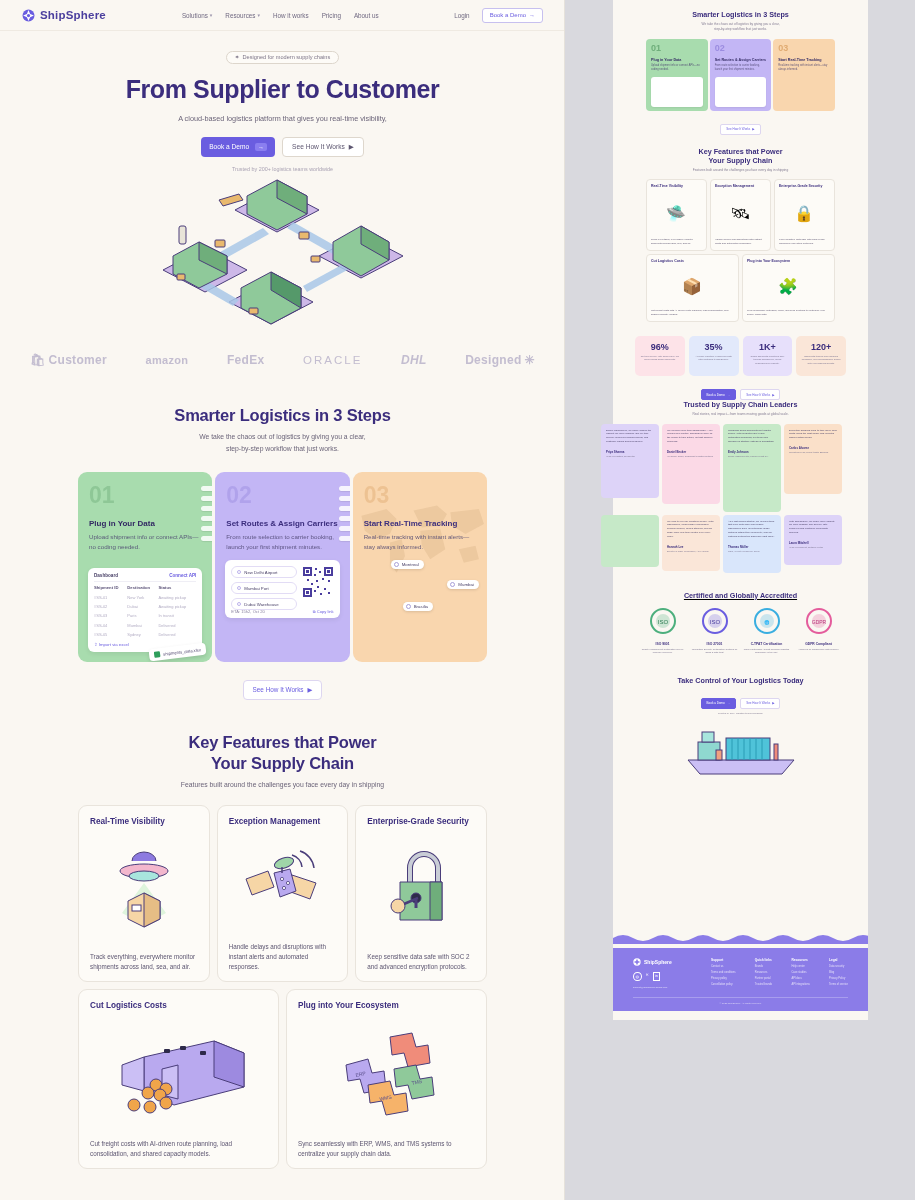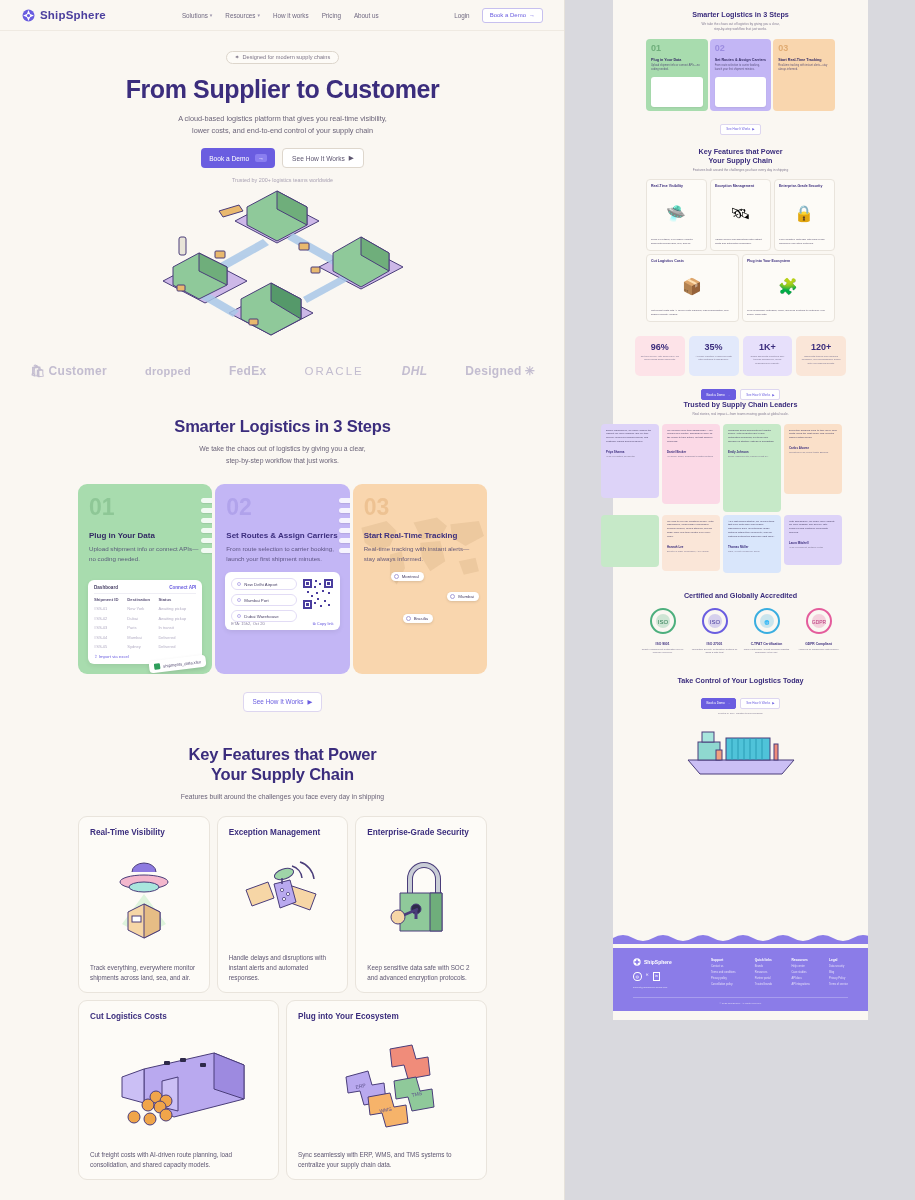--- a/index.html
+++ b/index.html
@@ -197,21 +197,20 @@
     <div class="hero">
       <div class="pill">
         <span>✦</span>
         <span>Designed for modern supply chains</span>
       </div>
       <div class="h1">
         <div>From Supplier to Customer</div>
       </div>
       <div class="sub">
         <div>A cloud-based logistics platform that gives you real-time visibility,</div>
-        <div>lower costs, and end-to-end control of your supply chain</div>
       </div>
       <div class="cta">
         <div class="btn-primary">
           <span>Book a Demo</span>
           <span class="sq">→</span>
         </div>
         <div class="btn-ghost">
           <span>See How It Works</span>
           <span>▶</span>
         </div>
@@ -266,21 +265,21 @@
           <path d="M76 22 L96 16 L100 22 L80 28 Z" fill="#e9b96e"></path>
         </g>
       </svg>
     </div>
 
     <div class="logos">
       <div class="logo">
             <span>🛍</span>
             <span>Customer</span>
           </div>
-      <div class="logo amazon">dropped</div>
+      <div class="logo amazon">amazon</div>
       <div class="logo fedex">FedEx</div>
       <div class="logo oracle">ORACLE</div>
       <div class="logo dhl">DHL</div>
       <div class="logo">
             <span>Designed</span>
             <span>✳</span>
           </div>
     </div>
 
     <div class="sec-head" style="margin-top:38px;">
@@ -701,21 +700,21 @@
             <div class="m-tn">Thomas Müller</div>
             <div class="m-tr">COO, Velocity Commerce Group</div>
           </div>
         <div class="m-tc" style="background:#ddd3f8; height:50px">
             <div class="m-tq">With ShipSphere, we finally have visibility we were missing. Our delivery rate improved and customer complaints dropped.</div>
             <div class="m-tn">Laura Mitchell</div>
             <div class="m-tr">Head of Fulfilment, Northline Retail</div>
           </div>
       </div>
 
-      <div style="margin-top:18px;">
+      <div style="margin-top:18px;text-decoration:underline;">
         <div class="m-h2">Certified and Globally Accredited</div>
       </div>
       <div class="m-certs">
         <div class="m-cert">
           <svg width="26" height="26" viewBox="0 0 26 26">
               <circle cx="13" cy="13" r="12" fill="none" stroke="#4caf7d" stroke-width="2"></circle>
               <circle cx="13" cy="13" r="7" fill="#4caf7d" opacity=".25"></circle>
               <text x="13" y="16" font-size="6" fill="#2e7d52" text-anchor="middle" font-family="Liberation Sans,sans-serif">ISO</text>
             </svg>
           <div class="m-cn">ISO 9001</div>

